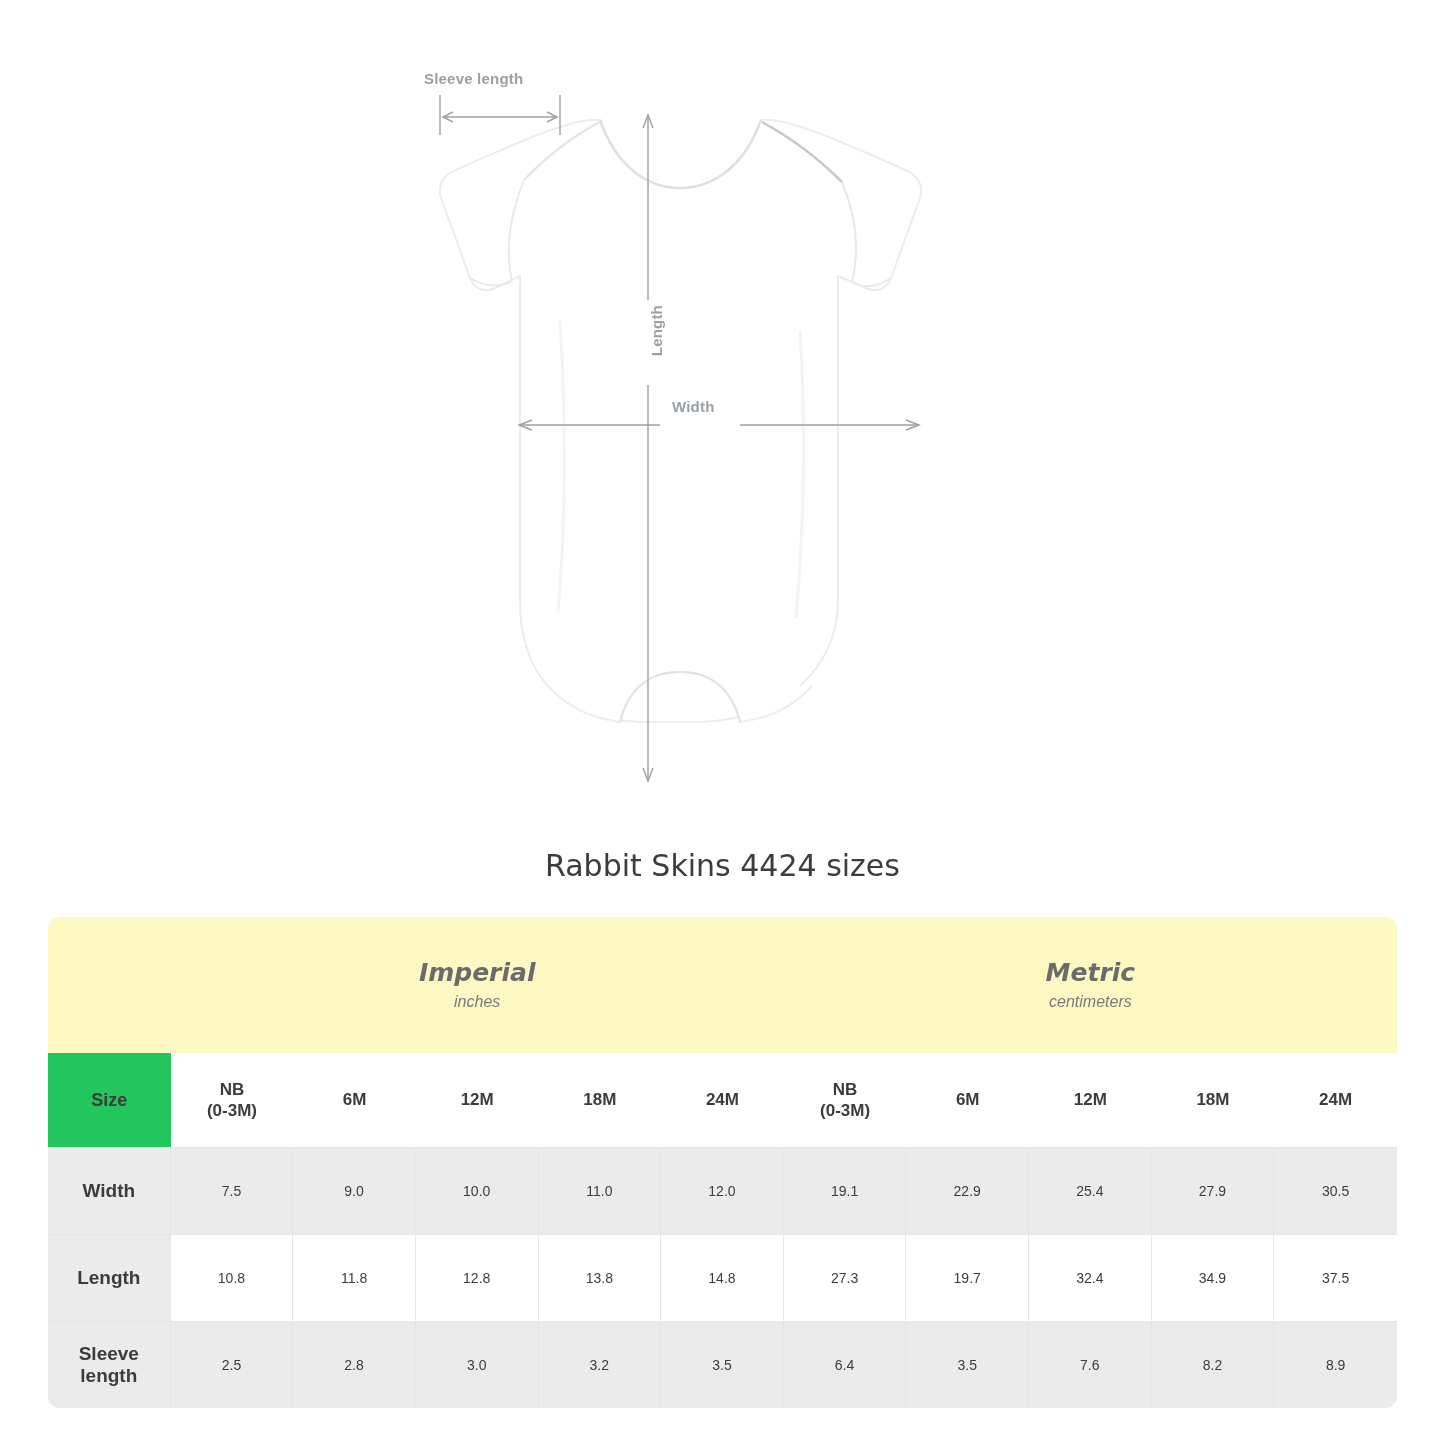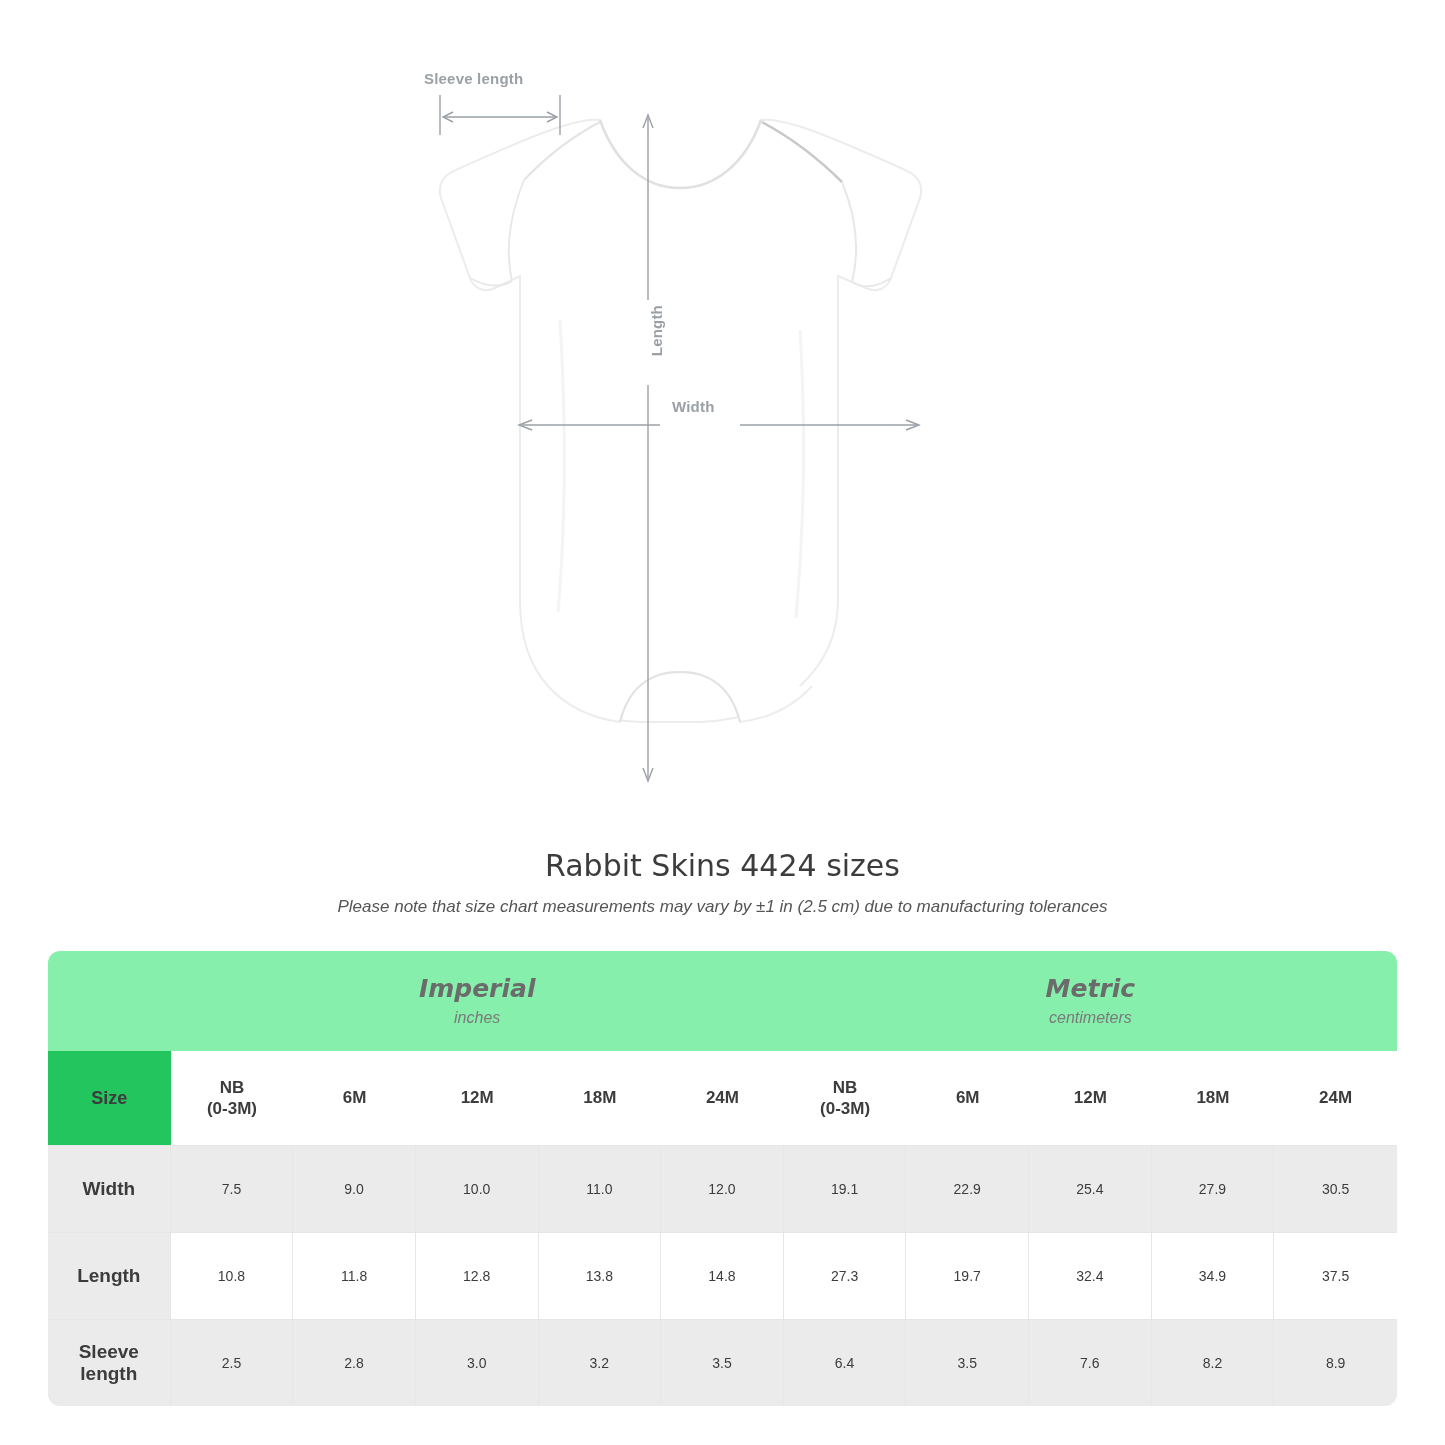--- a/index.html
+++ b/index.html
@@ -81,22 +81,22 @@
     table-layout: fixed;
   }
   table.size-table td,
   table.size-table th {
     text-align: center;
     vertical-align: middle;
     border: none;
   }
   
   .unit-row td {
-    background: #86efac;
-    height: 100px;
+    background: #fef9c3;
+    height: 136px;
     padding: 0;
   }
   .unit-row td:first-child {
     border-top-left-radius: 12px;
   }
   .unit-row td:last-child {
     border-top-right-radius: 12px;
   }
   .unit-name {
     font-size: 25px;
@@ -220,21 +220,20 @@
     </g>
   </svg>
 
   <div class="dim-label sleeve">Sleeve length</div>
   <div class="dim-label width">Width</div>
   <div class="dim-label length">Length</div>
 </div>
 
 <div class="title-block">
   <h1 class="chart-title">Rabbit Skins 4424 sizes</h1>
-  <p class="chart-note">Please note that size chart measurements may vary by ±1 in (2.5 cm) due to manufacturing tolerances</p>
 </div>
 
 <div class="table-wrap">
   <table class="size-table">
     <tbody>
       <tr class="unit-row">
         <td></td>
         <td colspan="5">
           <div class="unit-name">Imperial</div>
           <div class="unit-sub">inches</div>

